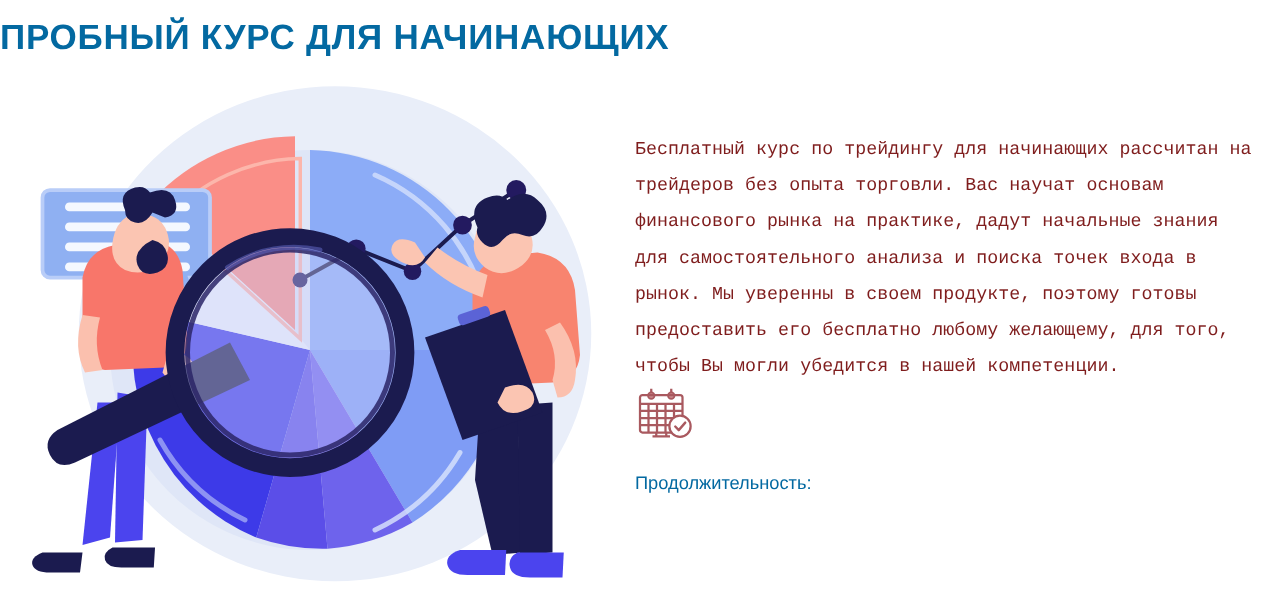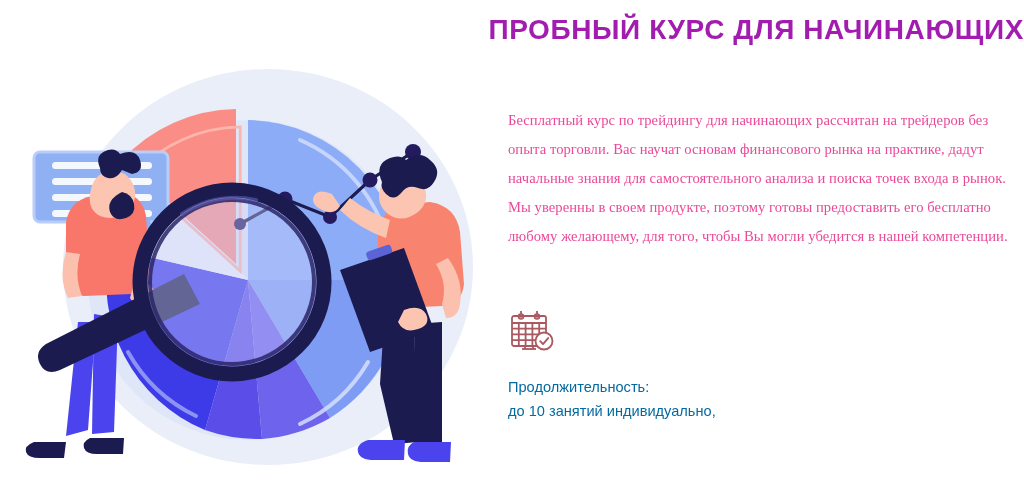--- a/index.html
+++ b/index.html
@@ -8,25 +8,25 @@
     background: #ffffff;
     font-family: "Liberation Sans", sans-serif;
     overflow: hidden;
   }
   .page { position: relative; width: 1024px; height: 487px; background: #fff; }
 
   
   .title {
     position: absolute;
     top: 14px; left: 0; width: 1024px;
-    text-align: right;
+    text-align: left;
     font-size: 28px;
     font-weight: 700;
     letter-spacing: 0.6px;
-    color: #a21caf;
+    color: #0369a1;
     font-family: "Liberation Sans", sans-serif;
     white-space: nowrap;
   }
 
   
   .illustration {
     position: absolute;
     left: 0; top: 52px;
     width: 500px; height: 435px;
   }
@@ -34,23 +34,23 @@
 
   
   .content {
     position: absolute;
     left: 508px; top: 106px;
     width: 500px;
   }
   .paragraph {
     font-size: 14.6px;
     line-height: 29px;
-    color: #ec4899;
+    color: #7f1d1d;
     letter-spacing: 0.05px;
-    font-family: Liberation Serif, serif;
+    font-family: Liberation Mono, monospace;
   }
   .calendar-row {
     position: absolute;
     left: 508px; top: 308px;
     width: 60px; height: 46px;
   }
   .calendar-row svg { display: block; }
 
   .duration {
     position: absolute;
@@ -214,16 +214,15 @@
         <path d="M14 41 h14"></path>
       </g>
 
       <circle cx="36" cy="33" r="8.5" fill="#ffffff" stroke="#a9595f" stroke-width="1.8"></circle>
       <path d="M32.2 33.2 l2.8 2.9 l5.2 -6" fill="none" stroke="#a9595f" stroke-width="1.9" stroke-linecap="round" stroke-linejoin="round"></path>
     </svg>
   </div>
 
   <div class="duration">
     <div>Продолжительность:</div>
-    <div>до 10 занятий индивидуально,</div>
   </div>
 
 </div>
 
 </body></html>

